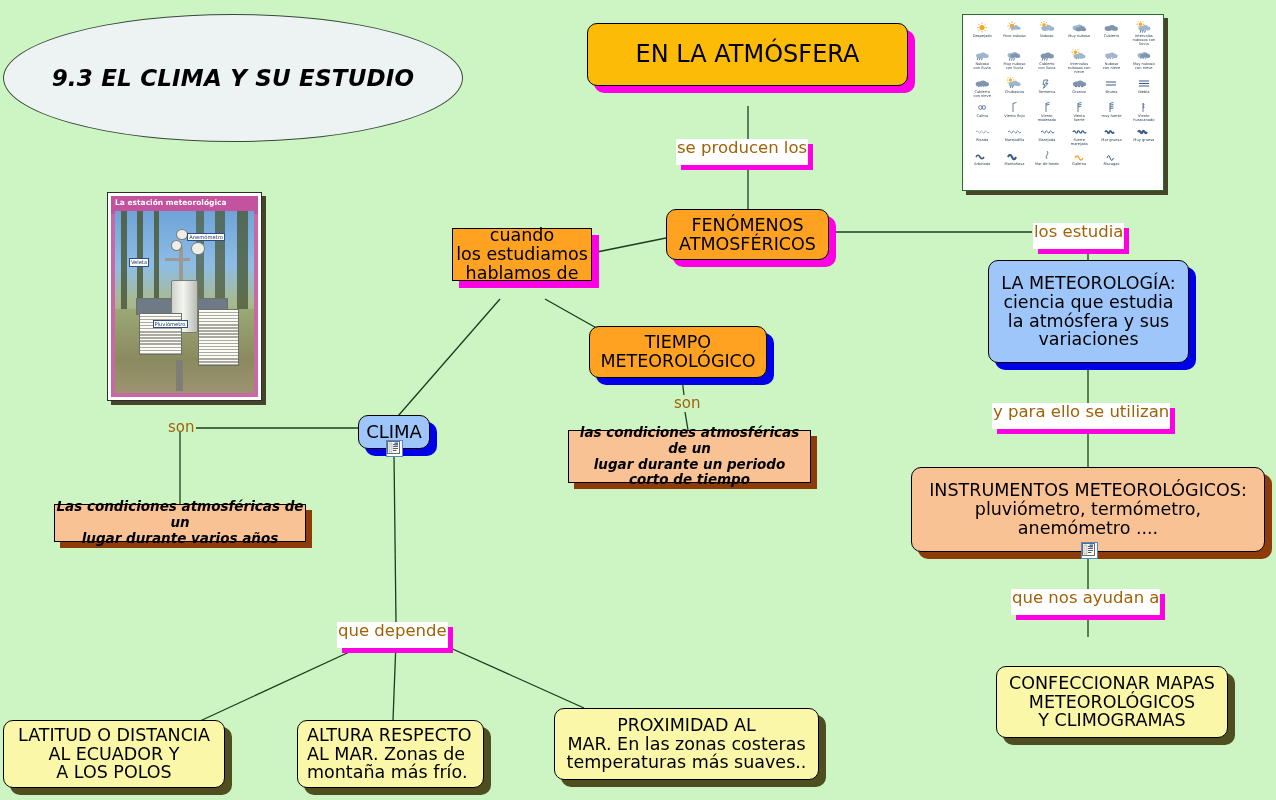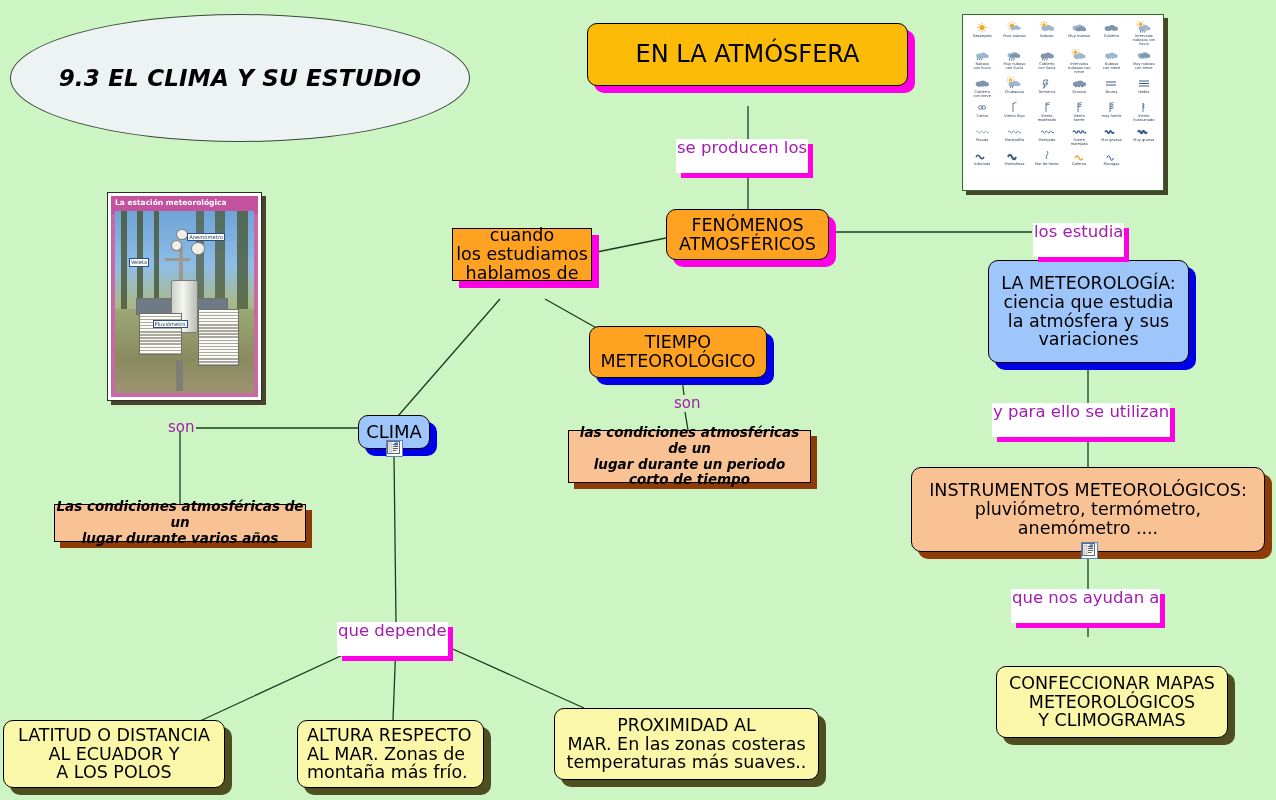--- a/index.html
+++ b/index.html
@@ -67,24 +67,24 @@
 
   .sh-magenta { box-shadow: 7px 7px 0 0 #ff00e4; }
   .sh-blue    { box-shadow: 7px 7px 0 0 #0000e8; }
   .sh-brown   { box-shadow: 7px 7px 0 0 #8d3b08; }
   .sh-dark    { box-shadow: 7px 7px 0 0 #4e4e20; }
 
   
   .linklabel {
     position: absolute;
     background: #ffffff;
-    color: #a21caf;
+    color: #a16207;
     font-size: 16.5px;
     line-height: 1.05;
-    padding: 0 1px 17px 1px;
+    padding: 0 1px 9px 1px;
     white-space: nowrap;
     box-shadow: 5px 5px 0 0 #ff00e4;
     box-sizing: border-box;
   }
   .linklabel.plain {
     background: transparent;
     box-shadow: none;
     font-size: 15px;
   }
 
@@ -263,21 +263,21 @@
       <line x1="180" y1="432" x2="180" y2="505"></line>
 
       <line x1="394" y1="455" x2="396" y2="622"></line>
 
       <line x1="371" y1="642" x2="200" y2="721"></line>
       <line x1="396" y1="642" x2="393" y2="720"></line>
       <line x1="437" y1="642" x2="584" y2="708"></line>
     </g>
   </svg>
 
-  <div class="node title-ellipse" style="left:10px; top:14px; width:460px; height:128px;">
+  <div class="node title-ellipse" style="left:3px; top:14px; width:460px; height:128px;">
     <span>9.3 EL CLIMA Y SU ESTUDIO</span>
   </div>
 
   <div class="node box rounded gold sh-magenta" style="left:587px; top:23px; width:321px; height:63px; font-size:24px;">
     <span>EN LA ATMÓSFERA</span>
   </div>
 
   <div class="node box rounded orange sh-magenta" style="left:666px; top:209px; width:163px; height:51px; font-size:17.5px;">
     <span>FENÓMENOS
 ATMOSFÉRICOS</span>

